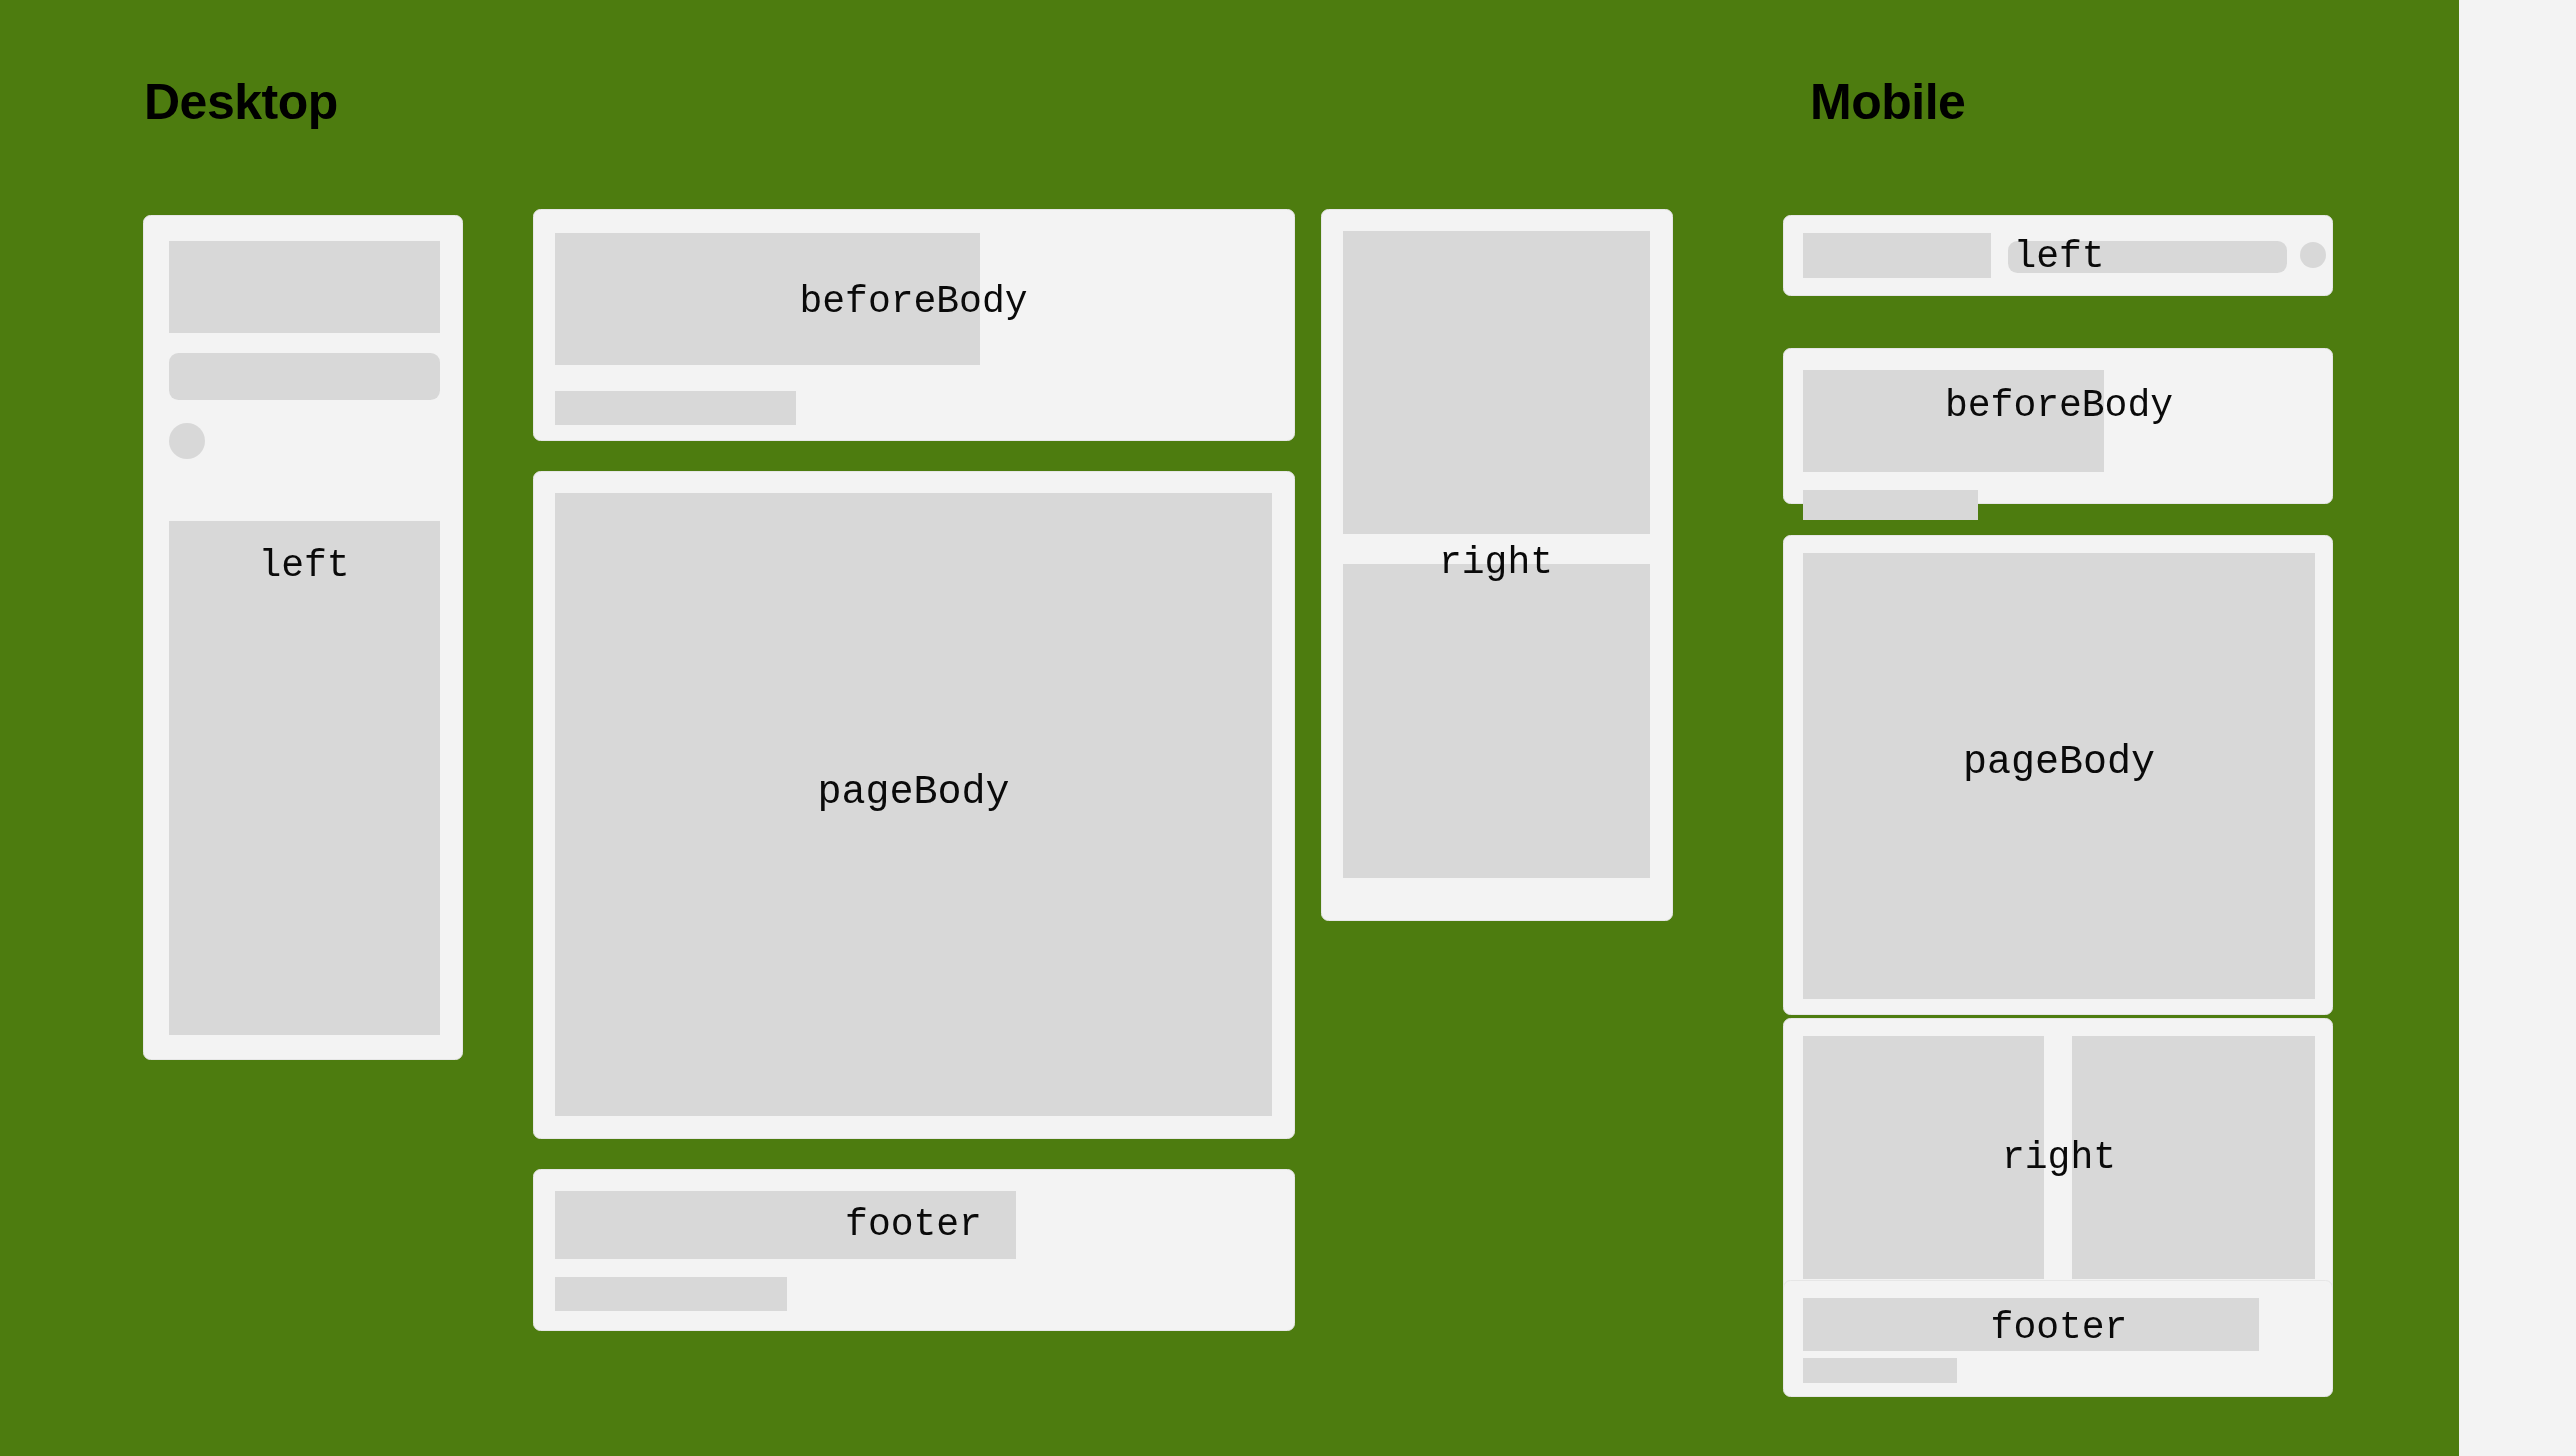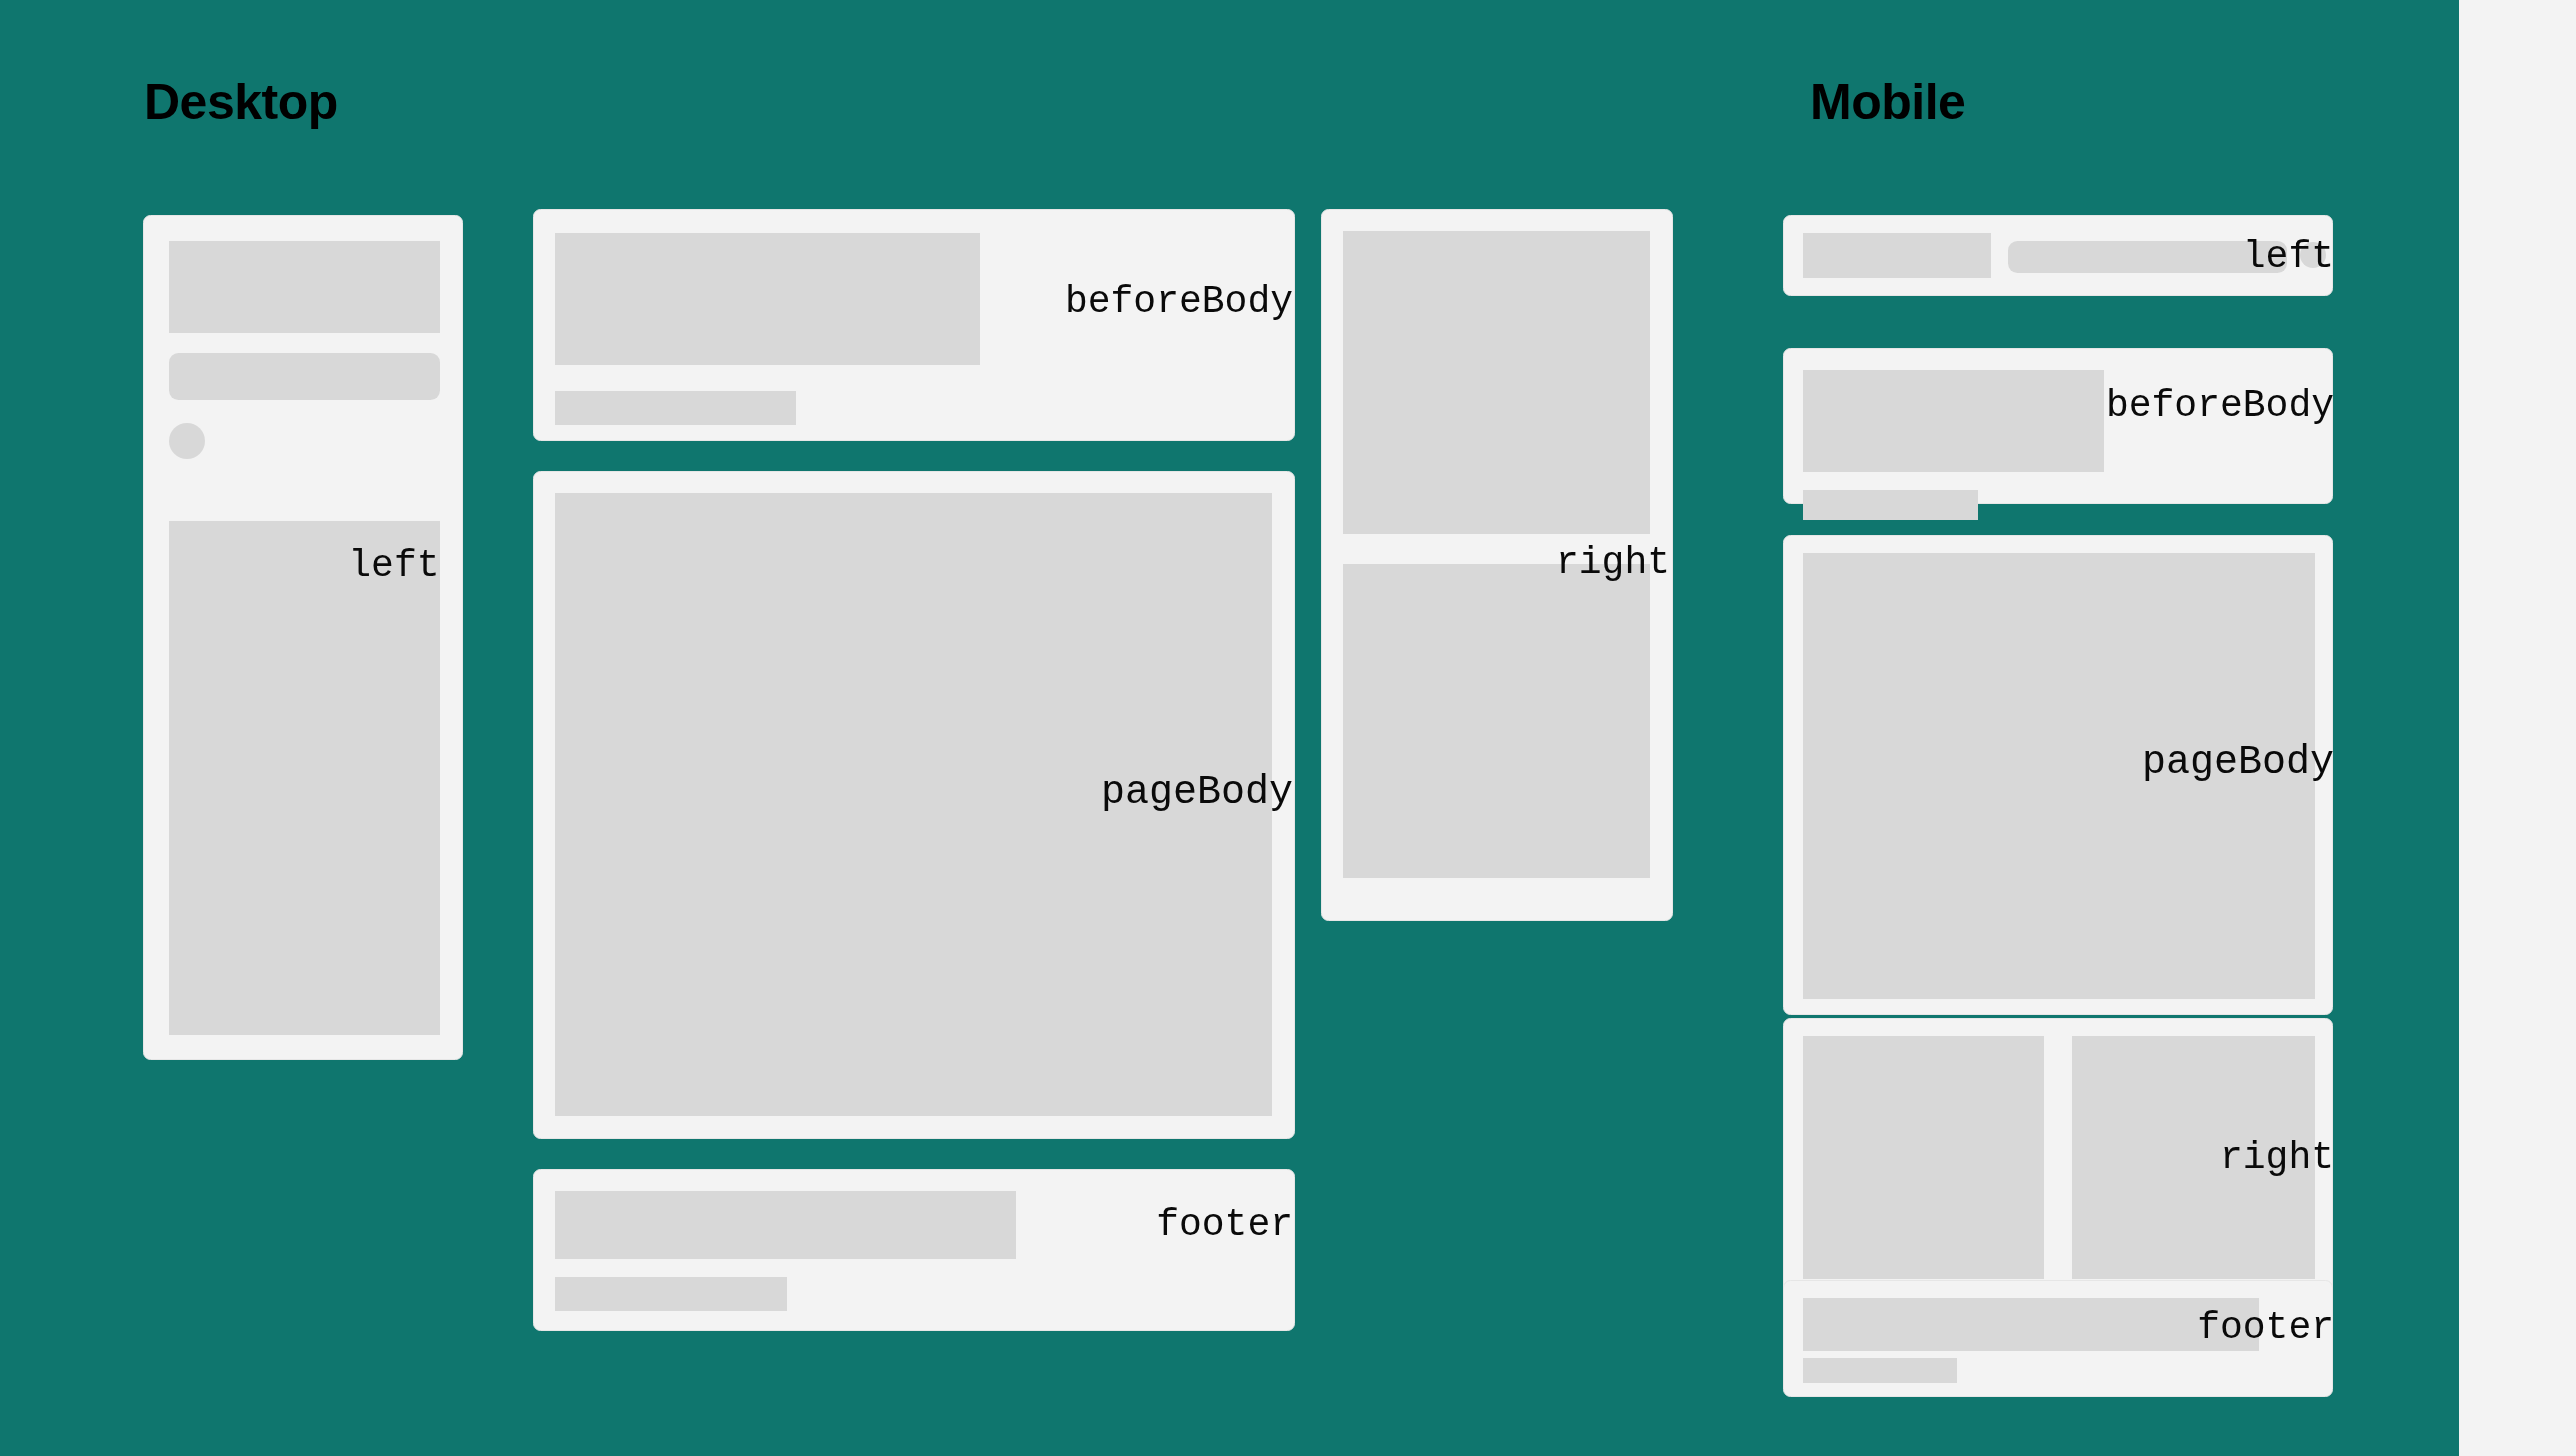--- a/index.html
+++ b/index.html
@@ -9,21 +9,21 @@
     height: 1456px;
     background: #f3f3f3;
     font-family: "Liberation Sans", sans-serif;
     overflow: hidden;
   }
 
   .stage {
     position: relative;
     width: 2459px;
     height: 1456px;
-    background: #0f766e;
+    background: #4d7c0f;
   }
 
   
   .section-title {
     position: absolute;
     font-family: "Liberation Sans", sans-serif;
     font-weight: bold;
     font-size: 50px;
     line-height: 1;
     color: #000000;
@@ -50,21 +50,21 @@
   .sk.circle { border-radius: 50%; }
 
   
   .region-label {
     position: absolute;
     font-family: "Liberation Mono", "DejaVu Sans Mono", monospace;
     font-size: 38px;
     line-height: 1;
     color: #0a0a0a;
     white-space: nowrap;
-    text-align: right;
+    text-align: center;
     pointer-events: none;
   }
   .region-label.big { font-size: 40px; }
 
   
   #desktop-left-panel { left: 143px; top: 215px; width: 320px; height: 845px; }
   #dl-block-1 { left: 24.5px; top: 24.5px; width: 271px; height: 92px; }
   #dl-block-2 { left: 24.5px; top: 137px; width: 271px; height: 47px; }
   #dl-circle  { left: 24.5px; top: 207px; width: 36px; height: 36px; }
   #dl-block-3 { left: 24.5px; top: 305px; width: 271px; height: 514px; }

